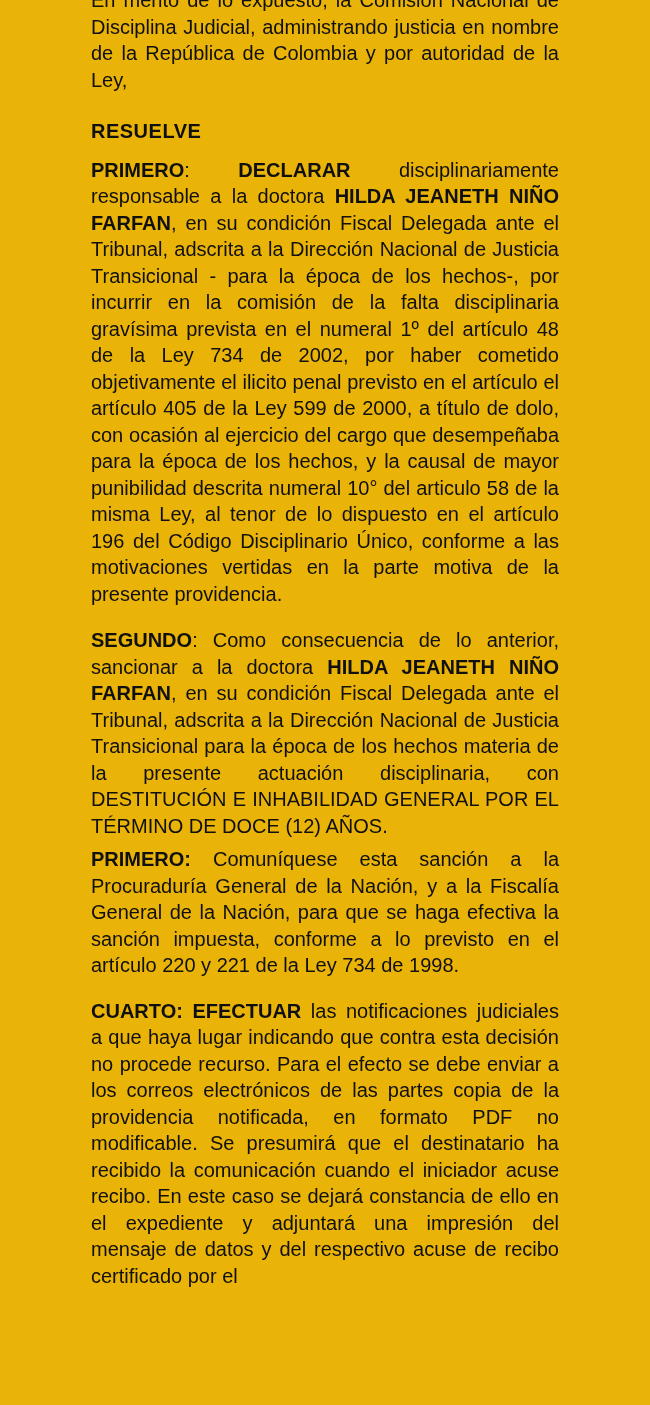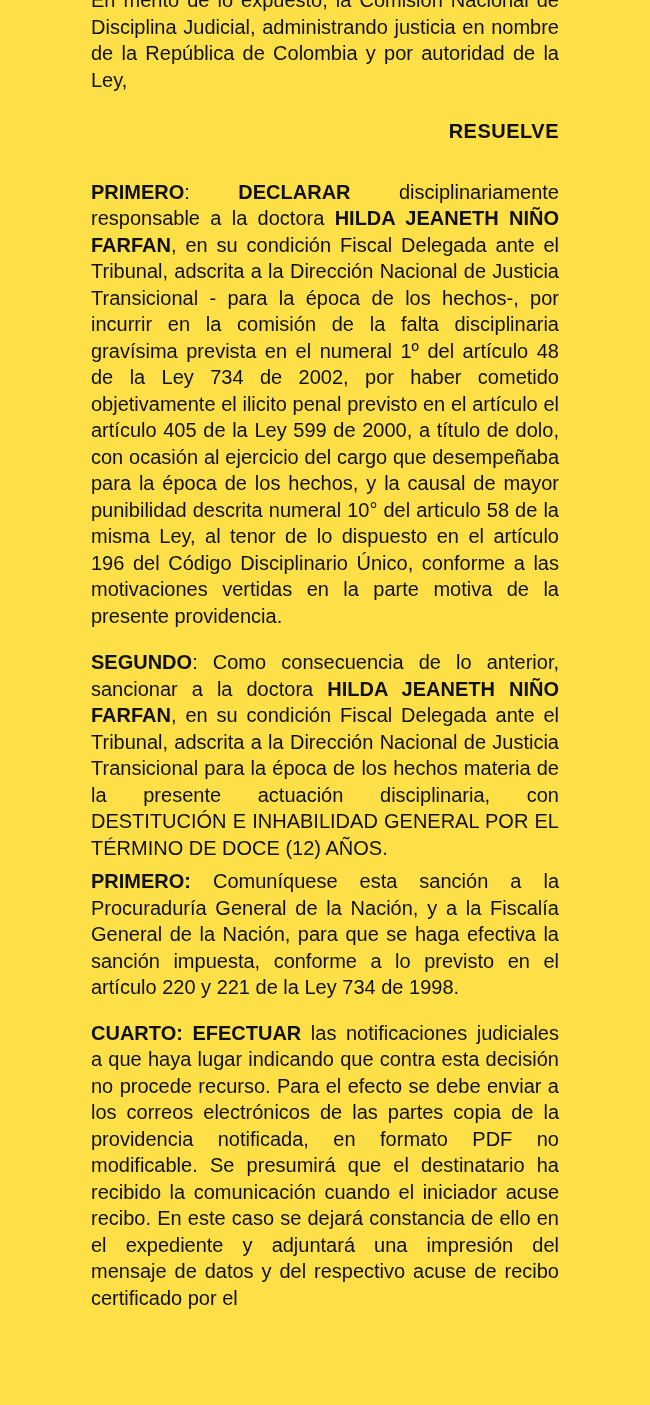--- a/index.html
+++ b/index.html
@@ -9,21 +9,21 @@
   body {
     width: 650px;
     height: 1405px;
     background: #ffffff;
     overflow: hidden;
   }
   .page {
     position: relative;
     width: 650px;
     height: 1405px;
-    background: #fde047;
+    background: #eab308;
     overflow: hidden;
     color: #101010;
     font-family: "Liberation Sans", "DejaVu Sans", sans-serif;
     -webkit-font-smoothing: antialiased;
   }
   
   .content {
     position: absolute;
     left: 91px;
     top: -13px;
@@ -37,24 +37,24 @@
     text-justify: inter-word;
   }
   .para .b {
     font-weight: bold;
   }
   .heading {
     margin: 25px 0 0 0;
     font-size: 20px;
     line-height: 26.5px;
     font-weight: bold;
-    text-align: right;
+    text-align: left;
     letter-spacing: 0.5px;
   }
-  .mt-primero { margin-top: 34px; }
+  .mt-primero { margin-top: 12px; }
   .mt-segundo { margin-top: 20px; }
   .mt-tercero { margin-top: 7px; }
   .mt-cuarto  { margin-top: 19px; }
 </style>
 </head>
 <body>
 
 <div class="page">
   <div class="content">
 

